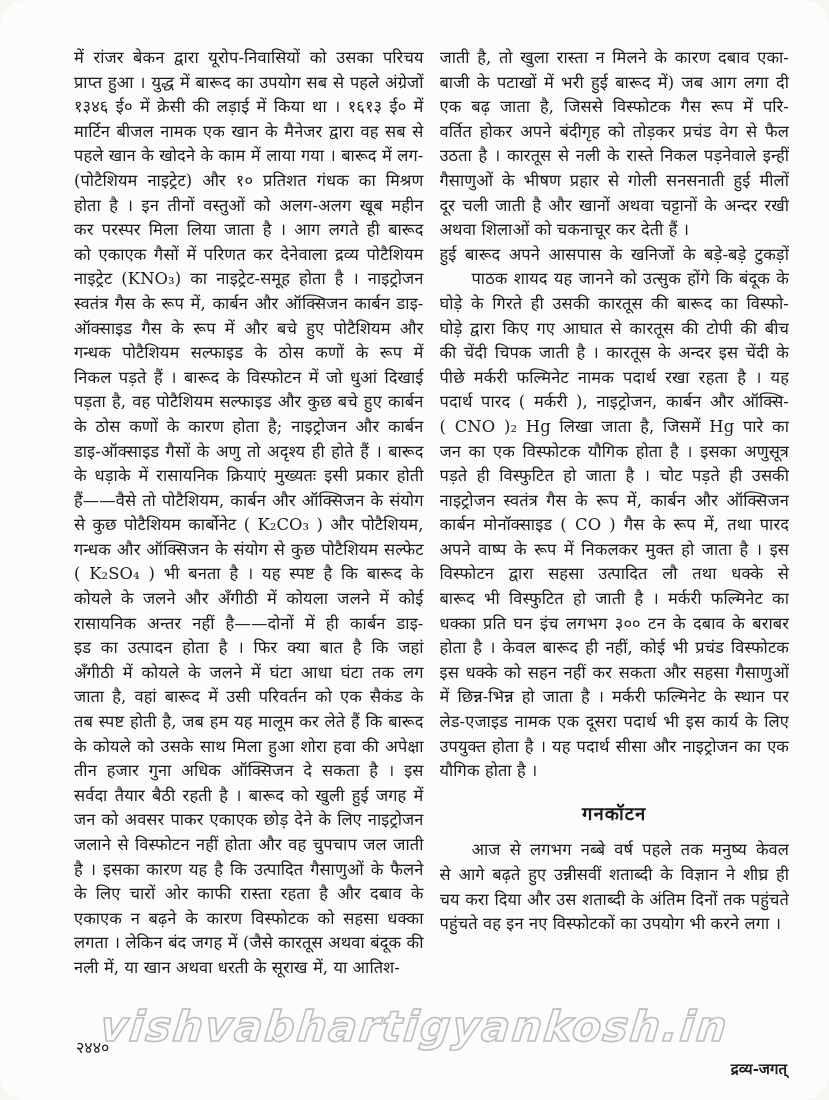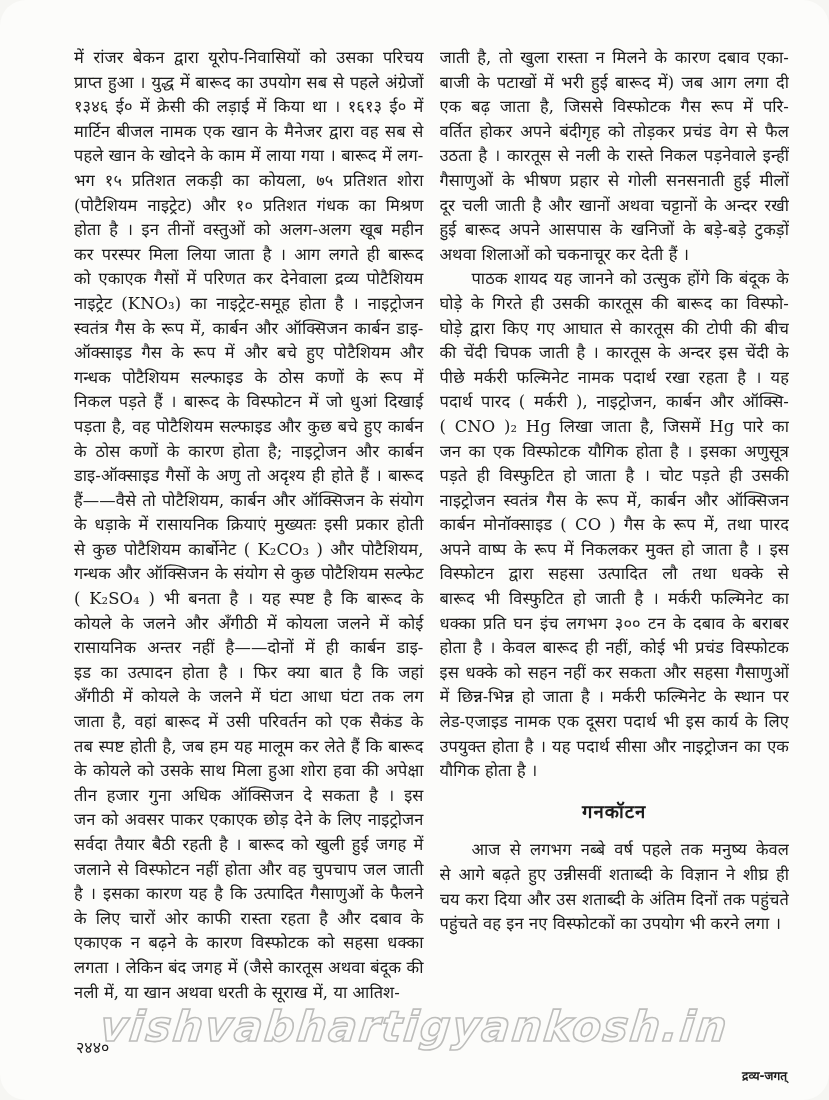--- a/index.html
+++ b/index.html
@@ -32,21 +32,20 @@
   }
   .line.last{text-align-last:left;}
   .line.indent{text-indent:32px;}
   .sec-heading{
     text-align:center;
     font-size:18.5px;
     font-weight:700;
     line-height:24.6px;
     margin:18px 0 12px 0;
     letter-spacing:1px;
-    font-family:Liberation Mono, monospace;
   }
   .watermark{
     position:absolute;
     left:0;right:0;
     top:1002px;
     text-align:center;
     font-family:"DejaVu Sans","Liberation Sans",sans-serif;
     font-style:italic;
     font-size:42px;
     font-weight:700;
@@ -59,81 +58,79 @@
   }
   .page-number{
     position:absolute;
     left:76px;top:1036px;
     font-size:16px;
     font-weight:500;
   }
   .running-title{
     position:absolute;
     right:42px;top:1058px;
-    font-size:12px;
+    font-size:15px;
     font-weight:600;
-    margin-top:9px;
   }
 </style>
 </head>
 <body>
 
 <div class="page">
   <div class="columns">
     <div class="col" id="col-left">
         <div class="line">में रांजर बेकन द्वारा यूरोप-निवासियों को उसका परिचय</div>
         <div class="line">प्राप्त हुआ । युद्ध में बारूद का उपयोग सब से पहले अंग्रेजों ने</div>
         <div class="line">१३४६ ई० में क्रेसी की लड़ाई में किया था । १६१३ ई० में</div>
         <div class="line">मार्टिन बीजल नामक एक खान के मैनेजर द्वारा वह सब से</div>
         <div class="line">पहले खान के खोदने के काम में लाया गया ।  बारूद में लग-</div>
-        <div class="line">भग १५ प्रतिशत लकड़ी का कोयला, ७५ प्रतिशत शोरा</div>
         <div class="line">(पोटैशियम नाइट्रेट) और १०  प्रतिशत गंधक  का मिश्रण</div>
         <div class="line">होता है । इन तीनों वस्तुओं को अलग-अलग खूब महीन पीस-</div>
         <div class="line">कर परस्पर मिला लिया  जाता है ।  आग लगते  ही  बारूद</div>
         <div class="line">को एकाएक गैसों में परिणत कर देनेवाला द्रव्य  पोटैशियम</div>
         <div class="line">नाइट्रेट (KNO₃) का नाइट्रेट-समूह होता है ।  नाइट्रोजन</div>
         <div class="line">स्वतंत्र गैस के रूप में, कार्बन और ऑक्सिजन  कार्बन डाइ-</div>
         <div class="line">ऑक्साइड गैस के रूप में और बचे हुए  पोटैशियम  और</div>
         <div class="line">गन्धक पोटैशियम सल्फाइड के ठोस कणों के रूप में एकाएक</div>
         <div class="line">निकल पड़ते  हैं ।  बारूद के विस्फोटन  में जो धुआं  दिखाई</div>
         <div class="line">पड़ता है, वह पोटैशियम सल्फाइड और कुछ बचे हुए कार्बन</div>
         <div class="line">के ठोस कणों के कारण  होता  है;  नाइट्रोजन  और  कार्बन</div>
         <div class="line">डाइ-ऑक्साइड गैसों के अणु तो अदृश्य  ही होते हैं । बारूद</div>
+        <div class="line">के धड़ाके में रासायनिक क्रियाएं मुख्यतः इसी प्रकार  होती</div>
         <div class="line">हैं——वैसे तो पोटैशियम, कार्बन और ऑक्सिजन के संयोग</div>
-        <div class="line">के धड़ाके में रासायनिक क्रियाएं मुख्यतः इसी प्रकार  होती</div>
         <div class="line">से कुछ पोटैशियम कार्बोनेट ( K₂CO₃ ) और पोटैशियम,</div>
         <div class="line">गन्धक और ऑक्सिजन के संयोग से कुछ पोटैशियम सल्फेट</div>
         <div class="line">( K₂SO₄ ) भी बनता है । यह स्पष्ट  है  कि  बारूद के</div>
         <div class="line">कोयले के जलने  और  अँगीठी  में कोयला  जलने  में कोई</div>
         <div class="line">रासायनिक अन्तर नहीं है——दोनों में ही कार्बन डाइ-ऑक्सा-</div>
         <div class="line">इड का उत्पादन  होता  है ।  फिर  क्या  बात  है  कि  जहां</div>
         <div class="line">अँगीठी में कोयले के  जलने में  घंटा  आधा  घंटा  तक  लग</div>
         <div class="line">जाता है, वहां बारूद  में उसी  परिवर्तन  को  एक सैकंड  के</div>
         <div class="line">तब स्पष्ट होती है, जब हम यह मालूम कर लेते हैं कि बारूद</div>
         <div class="line">के कोयले को उसके साथ मिला हुआ  शोरा हवा  की अपेक्षा</div>
         <div class="line">तीन हजार गुना अधिक ऑक्सिजन दे सकता है । इस ऑक्सि-</div>
+        <div class="line">सर्वदा तैयार बैठी रहती  है ।  बारूद को खुली  हुई  जगह  में</div>
         <div class="line">जन को अवसर पाकर एकाएक छोड़ देने  के लिए नाइट्रोजन</div>
-        <div class="line">सर्वदा तैयार बैठी रहती  है ।  बारूद को खुली  हुई  जगह  में</div>
         <div class="line">जलाने से विस्फोटन नहीं होता और  वह चुपचाप  जल  जाती</div>
         <div class="line">है ।  इसका  कारण यह  है  कि  उत्पादित  गैसाणुओं  के  फैलने</div>
         <div class="line">के लिए चारों  ओर  काफी   रास्ता  रहता   है  और   दबाव  के</div>
         <div class="line">एकाएक न बढ़ने के कारण विस्फोटक को सहसा धक्का नहीं</div>
         <div class="line">लगता । लेकिन बंद जगह  में  (जैसे कारतूस  अथवा बंदूक की</div>
         <div class="line last">नली में, या खान  अथवा धरती  के  सूराख  में,  या  आतिश-</div>
       </div>
     <div class="col" id="col-right">
         <div class="line">जाती है, तो खुला  रास्ता  न मिलने  के  कारण  दबाव  एका-</div>
         <div class="line">बाजी के पटाखों में भरी हुई बारूद में)  जब  आग  लगा  दी</div>
         <div class="line">एक  बढ़  जाता  है,  जिससे  विस्फोटक  गैस  रूप  में  परि-</div>
         <div class="line">वर्तित  होकर  अपने  बंदीगृह  को  तोड़कर  प्रचंड  वेग  से  फैल</div>
         <div class="line">उठता है । कारतूस से नली के रास्ते निकल पड़नेवाले इन्हीं</div>
         <div class="line">गैसाणुओं  के  भीषण  प्रहार   से  गोली  सनसनाती  हुई  मीलों</div>
         <div class="line">दूर चली जाती है और खानों  अथवा चट्टानों  के अन्दर रखी</div>
+        <div class="line last">अथवा शिलाओं को चकनाचूर कर देती हैं ।</div>
         <div class="line">हुई  बारूद  अपने  आसपास  के  खनिजों  के  बड़े-बड़े  टुकड़ों</div>
-        <div class="line last">अथवा शिलाओं को चकनाचूर कर देती हैं ।</div>
         <div class="line indent">पाठक शायद यह जानने  को  उत्सुक  होंगे  कि  बंदूक  के</div>
         <div class="line">घोड़े  के  गिरते  ही  उसकी  कारतूस  की  बारूद  का  विस्फो-</div>
         <div class="line">घोड़े द्वारा किए गए आघात से  कारतूस  की  टोपी  की  बीच</div>
         <div class="line">की चेंदी चिपक  जाती है ।  कारतूस  के अन्दर  इस  चेंदी  के</div>
         <div class="line">पीछे मर्करी फल्मिनेट  नामक  पदार्थ  रखा  रहता  है ।  यह</div>
         <div class="line">पदार्थ पारद ( मर्करी ), नाइट्रोजन, कार्बन  और  ऑक्सि-</div>
         <div class="line">( CNO )₂ Hg  लिखा  जाता है,  जिसमें  Hg  पारे  का</div>
         <div class="line">जन का एक विस्फोटक यौगिक होता  है ।  इसका  अणुसूत्र</div>
         <div class="line">पड़ते  ही  विस्फुटित  हो  जाता  है ।  चोट  पड़ते  ही  उसकी</div>
         <div class="line">नाइट्रोजन स्वतंत्र गैस के  रूप  में,  कार्बन  और  ऑक्सिजन</div>

